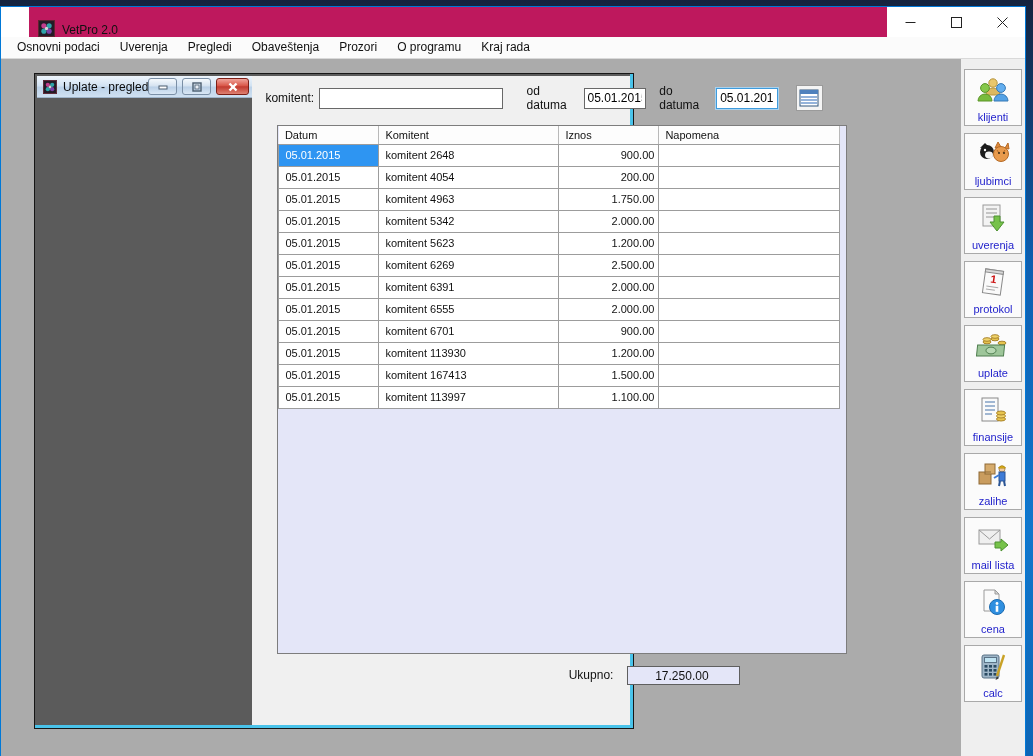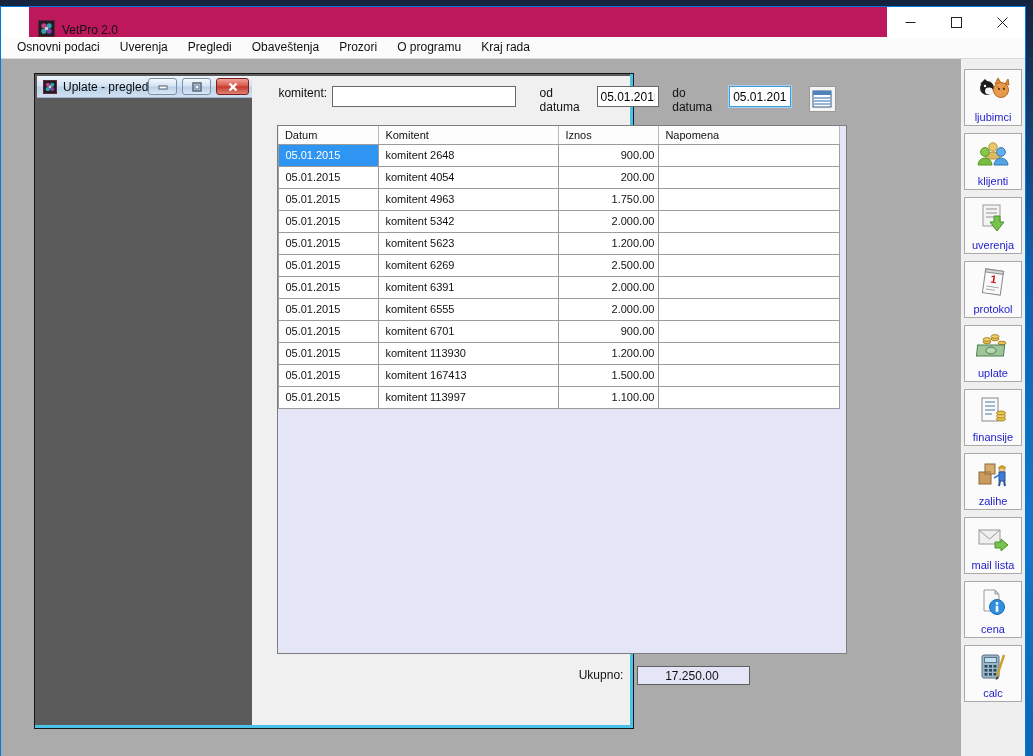--- a/index.html
+++ b/index.html
@@ -47,21 +47,21 @@
   .aero-btn { height:17px; border-radius:3px; display:flex; align-items:center; justify-content:center;
     border:1px solid #7a8fa6;
     background:linear-gradient(180deg,#f6fafd 0%,#d4e2f0 48%,#b9cfe6 52%,#d9e7f5 100%); }
   .aero-min,.aero-max { width:29px; }
   .aero-close { width:33px; border:1px solid #7c1f16;
     background:linear-gradient(180deg,#f0a49b 0%,#d95749 45%,#c23b30 52%,#de8172 100%); }
 
   .child-content { flex:1; background:#f0f0f0; position:relative; }
 
   
-  .form-row { position:absolute; left:26px; top:10px; height:24px; display:flex; }
+  .form-row { position:absolute; left:13px; top:10px; height:24px; display:flex; align-items:center; }
   .lbl { font-size:12px; color:#111; }
   .txt-input { height:21px; border:1px solid #686868; background:#fff; font-size:12px;
     font-family:"Liberation Sans",sans-serif; padding:0 3px; }
   .komitent-input { width:200px; margin-left:5px; }
   .date-input { width:62px; text-align:left; }
   .date-od { margin-left:5px; }
   .date-do { margin-left:5px; border:1px solid #3f9bdc; outline:1px solid #a8d2ef; }
   .gap-a { width:26px; } .gap-b { width:15px; } .gap-c { width:19px; }
   .report-btn { width:30px; height:26px; border:1px solid #9a9a9a; background:#f4f4f4;
     display:flex; align-items:center; justify-content:center; }
@@ -71,21 +71,21 @@
     background:#e4e6f8; border:1px solid #7d7d7d; overflow:hidden; }
   table.grid { border-collapse:collapse; table-layout:fixed; width:561px; }
   .grid th { background:#fdfdfd; font-weight:normal; font-size:11px; color:#111; text-align:left;
     height:18px; padding:0 0 0 6px; border-right:1px solid #b9b9b9; border-bottom:1px solid #9c9c9c; }
   .grid td { background:#fff; font-size:11px; color:#111; height:22px; padding:0 4px 0 6px;
     border:1px solid #9c9c9c; border-top:none; overflow:hidden; white-space:nowrap; }
   .grid td.col-iznos { text-align:right; }
   .grid td.selected { background:#2e95f2; color:#fff; }
 
   
-  .footer-row { position:absolute; left:16px; top:589px; width:482px; height:20px;
+  .footer-row { position:absolute; left:6px; top:589px; width:482px; height:20px;
     display:flex; align-items:center; justify-content:flex-end; }
   .ukupno-box { width:113px; height:19px; border:1px solid #5f5f5f; background:#e4e6f8;
     font-size:12px; color:#111; text-align:center; padding:2px 4px 0 0; margin-left:14px; }
   svg { display:block; }
 </style>
 </head>
 <body>
 
 <div class="desktop">
   <div class="main-window">
@@ -289,48 +289,48 @@
 
           </div>
         </div>
       </div>
 
       <div class="sidebar">
 
         <div class="side-btn">
           <span class="s-ico">
             <svg width="34" height="30" viewBox="0 0 34 30">
+              <circle cx="17" cy="7" r="4.2" fill="#e9c76d" stroke="#b6953f"></circle>
+              <path d="M10,19 a7,7 0 0 1 14,0 z" fill="#dcb860" stroke="#b6953f"></path>
+              <circle cx="9" cy="12" r="4.4" fill="#86c84a" stroke="#5a9427"></circle>
+              <path d="M2,25 a7,7 0 0 1 14,0 z" fill="#79bb3d" stroke="#5a9427"></path>
+              <circle cx="25" cy="12" r="4.4" fill="#63aeef" stroke="#3478b4"></circle>
+              <path d="M18,25 a7,7 0 0 1 14,0 z" fill="#54a2e6" stroke="#3478b4"></path>
+            </svg>
+          </span>
+          <span class="s-lbl">klijenti</span>
+        </div>
+
+        <div class="side-btn">
+          <span class="s-ico">
+            <svg width="34" height="30" viewBox="0 0 34 30">
               <path d="M4,8 L9,3 L13,7 Z" fill="#1c1c1c"></path>
               <circle cx="11" cy="12" r="7" fill="#1c1c1c"></circle>
               <ellipse cx="13" cy="15" rx="4" ry="3.4" fill="#f4f4f4"></ellipse>
               <circle cx="9" cy="10" r="1.2" fill="#fff"></circle>
               <path d="M19,8 L22,2 L25,7 Z" fill="#e08a3c" stroke="#b56a25"></path>
               <path d="M29,8 L32,3 L33,9 Z" fill="#e08a3c" stroke="#b56a25"></path>
               <circle cx="25" cy="14" r="7.5" fill="#e89a4c" stroke="#b56a25"></circle>
               <line x1="21" y1="10" x2="23" y2="13" stroke="#b56a25"></line>
               <line x1="29" y1="10" x2="27" y2="13" stroke="#b56a25"></line>
               <circle cx="23" cy="13" r="1" fill="#3a2a14"></circle>
               <circle cx="28" cy="13" r="1" fill="#3a2a14"></circle>
             </svg>
           </span>
           <span class="s-lbl">ljubimci</span>
-        </div>
-
-        <div class="side-btn">
-          <span class="s-ico">
-            <svg width="34" height="30" viewBox="0 0 34 30">
-              <circle cx="17" cy="7" r="4.2" fill="#e9c76d" stroke="#b6953f"></circle>
-              <path d="M10,19 a7,7 0 0 1 14,0 z" fill="#dcb860" stroke="#b6953f"></path>
-              <circle cx="9" cy="12" r="4.4" fill="#86c84a" stroke="#5a9427"></circle>
-              <path d="M2,25 a7,7 0 0 1 14,0 z" fill="#79bb3d" stroke="#5a9427"></path>
-              <circle cx="25" cy="12" r="4.4" fill="#63aeef" stroke="#3478b4"></circle>
-              <path d="M18,25 a7,7 0 0 1 14,0 z" fill="#54a2e6" stroke="#3478b4"></path>
-            </svg>
-          </span>
-          <span class="s-lbl">klijenti</span>
         </div>
 
         <div class="side-btn">
           <span class="s-ico">
             <svg width="34" height="30" viewBox="0 0 34 30">
               <rect x="7" y="1" width="17" height="21" fill="#f3f3f3" stroke="#9a9a9a"></rect>
               <line x1="10" y1="5" x2="21" y2="5" stroke="#b8b8b8" stroke-width="1.6"></line>
               <line x1="10" y1="9" x2="21" y2="9" stroke="#b8b8b8" stroke-width="1.6"></line>
               <line x1="10" y1="13" x2="18" y2="13" stroke="#b8b8b8" stroke-width="1.6"></line>
               <path d="M18,12 h6 v6 h4 l-7,9 -7,-9 h4 z" fill="#76c24a" stroke="#4d9130"></path>

